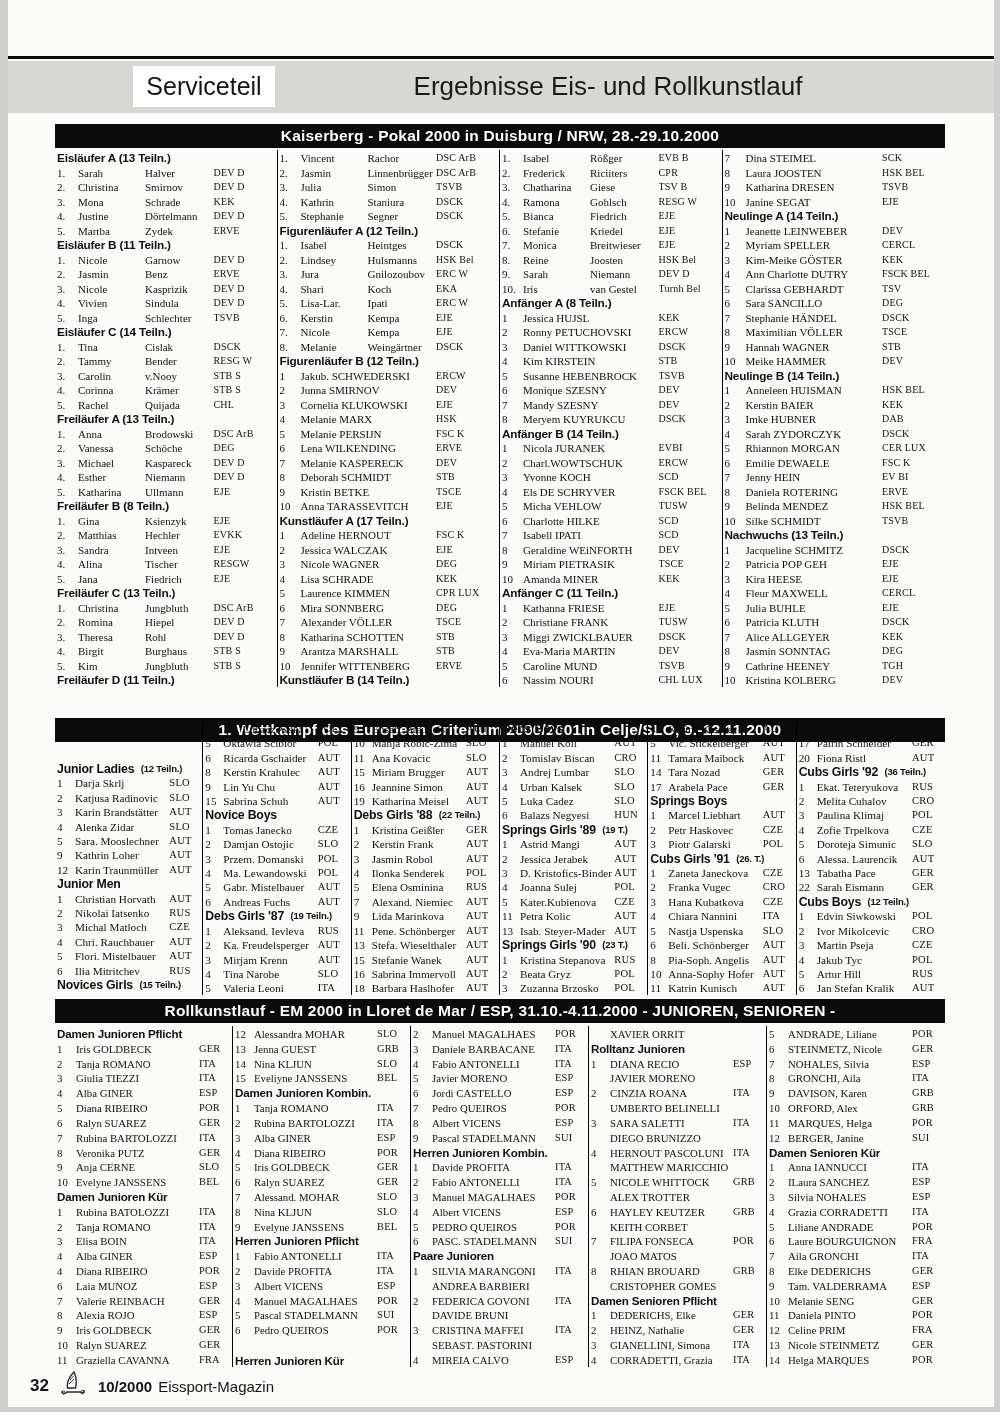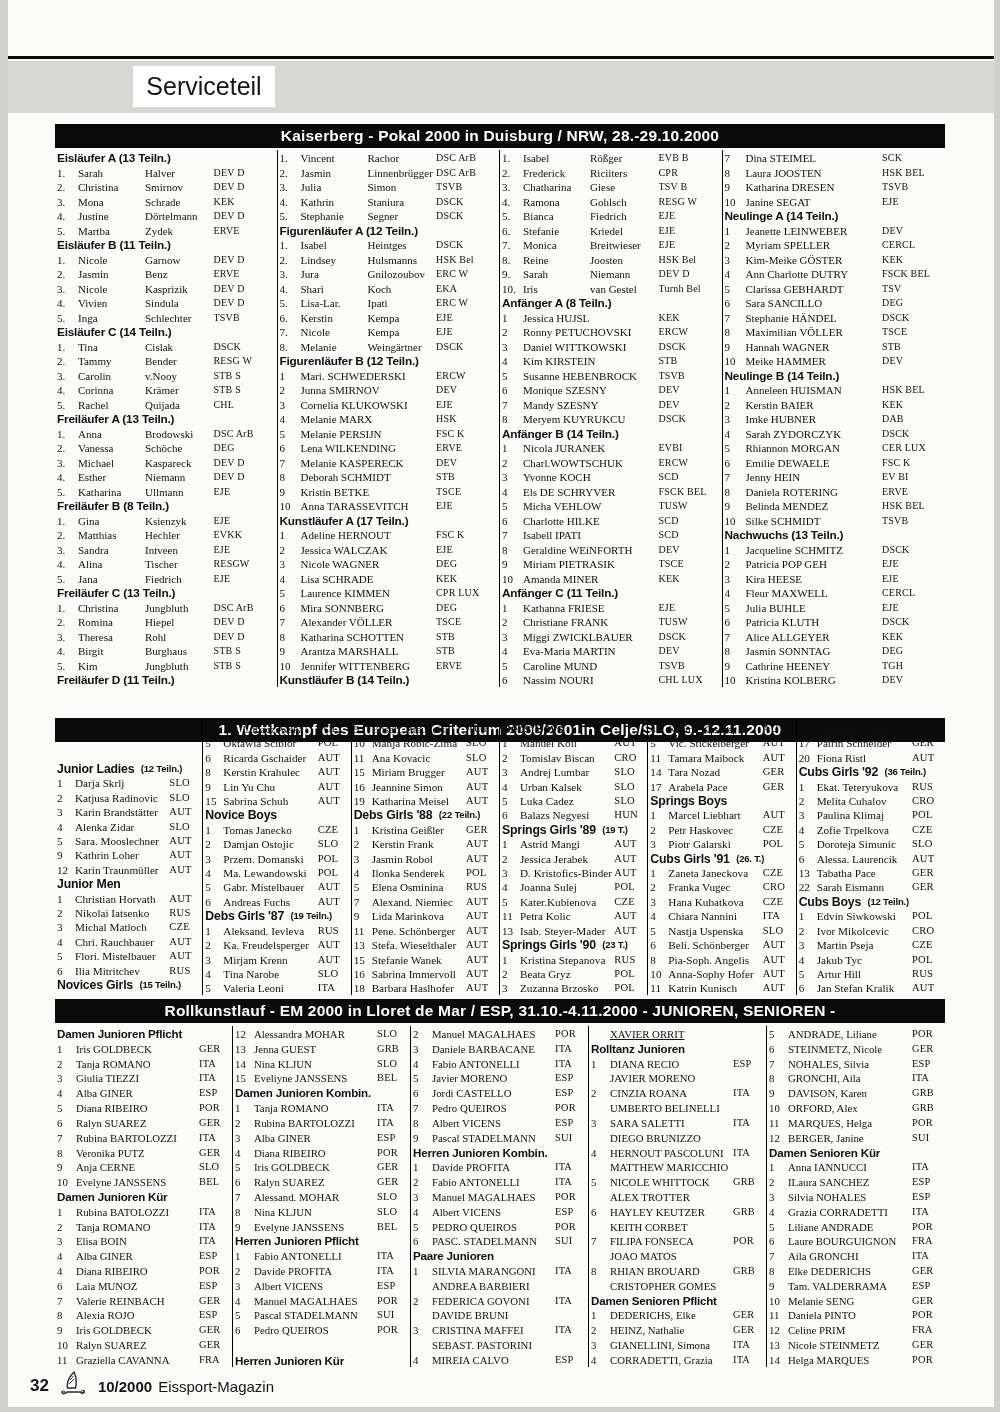--- a/index.html
+++ b/index.html
@@ -53,20 +53,21 @@
 </head>
 <body>
 
 <div class="edge edge-l"></div>
 <div class="edge edge-r"></div>
 <div class="edge edge-b"></div>
 
 <div class="topline"></div>
 <div class="masthead">
   <div class="service-box">Serviceteil</div>
+  <div class="masthead-title">Ergebnisse Eis- und Rollkunstlauf</div>
 </div>
 
 <div id="sections">
     <div class="sec-bar" style="top: 124px;">Kaiserberg - Pokal 2000 in Duisburg / NRW, 28.-29.10.2000</div>
     <div class="cols s1" style="top: 150px; height: 537px; grid-template-columns: repeat(4, 1fr);">
       <div class="col">
         <div class="ln cat" style="height: 14.5135px; line-height: 14.5135px;">Eisläufer A (13 Teiln.)</div>
         <div class="ln row split" style="height: 14.5135px; line-height: 14.5135px;">
           <span class="no">1.</span>
           <span class="nm">Sarah</span>
@@ -330,21 +331,21 @@
         </div>
         <div class="ln row split" style="height: 14.5135px; line-height: 14.5135px;">
           <span class="no">8.</span>
           <span class="nm">Melanie</span>
           <span class="nm2">Weingärtner</span>
           <span class="clu">DSCK</span>
         </div>
         <div class="ln cat" style="height: 14.5135px; line-height: 14.5135px;">Figurenläufer B (12 Teiln.)</div>
         <div class="ln row single" style="height: 14.5135px; line-height: 14.5135px;">
           <span class="no">1</span>
-          <span class="nm">Mari. SCHWEDERSKI</span>
+          <span class="nm">Jakub. SCHWEDERSKI</span>
           <span class="clu">ERCW</span>
         </div>
         <div class="ln row single" style="height: 14.5135px; line-height: 14.5135px;">
           <span class="no">2</span>
           <span class="nm">Junna SMIRNOV</span>
           <span class="clu">DEV</span>
         </div>
         <div class="ln row single" style="height: 14.5135px; line-height: 14.5135px;">
           <span class="no">3</span>
           <span class="nm">Cornelia KLUKOWSKI</span>
@@ -1651,21 +1652,21 @@
           <span class="nm">SEBAST. PASTORINI</span>
           <span class="clu"></span>
         </div>
         <div class="ln row single" style="height: 14.8261px; line-height: 14.8261px;">
           <span class="no">4</span>
           <span class="nm">MIREIA CALVO</span>
           <span class="clu">ESP</span>
         </div>
       </div>
       <div class="col">
-        <div class="ln row single" style="height: 14.8261px; line-height: 14.8261px; text-decoration: underline;">
+        <div class="ln row single" style="height: 14.8261px; line-height: 14.8261px;">
           <span class="no"></span>
           <span class="nm">XAVIER ORRIT</span>
           <span class="clu"></span>
         </div>
         <div class="ln cat" style="height: 14.8261px; line-height: 14.8261px;">Rolltanz Junioren</div>
         <div class="ln row single" style="height: 14.8261px; line-height: 14.8261px;">
           <span class="no">1</span>
           <span class="nm">DIANA RECIO</span>
           <span class="clu">ESP</span>
         </div>

